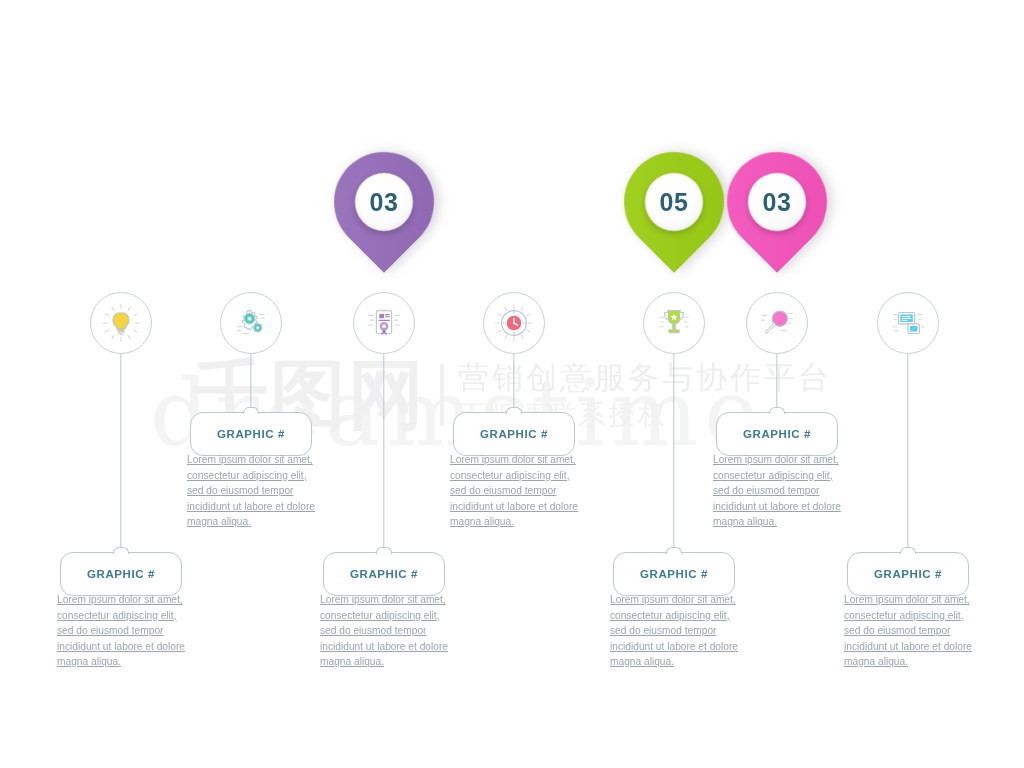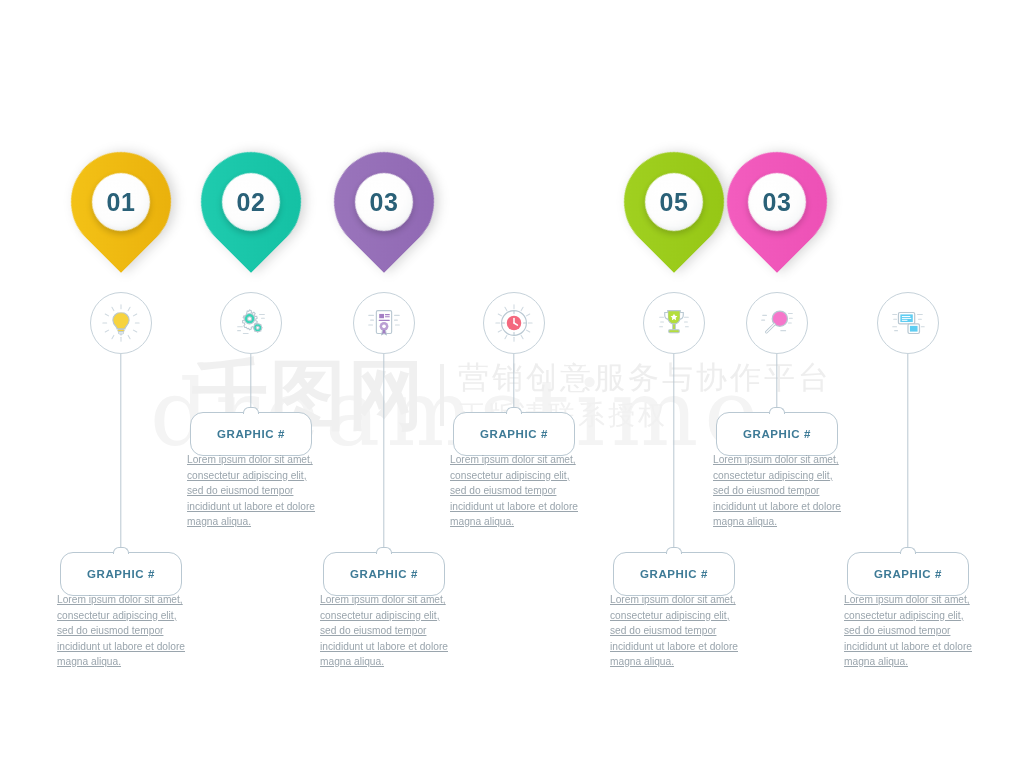--- a/index.html
+++ b/index.html
@@ -118,24 +118,20 @@
     <div class="wm-logo">千图网</div>
     <div class="wm-bar"></div>
     <div class="wm-right">
       <div class="wm-tagline">营销创意服务与协作平台</div>
       <div class="wm-sub">正版请联系授权</div>
     </div>
   </div>
 
   <div id="cols">
       <div class="col" style="left: 56px;">
-    <div class="pin-wrap">
-      <div class="pin" style="background: linear-gradient(135deg, #f5c518 0%, #e8ae0a 100%);"></div>
-      <div class="pin-num">01</div>
-    </div>
 
     <div class="icon-circle">
       <svg viewBox="0 0 44 44">
             <line x1="37.0" y1="22.0" x2="41.0" y2="22.0" stroke="#cfd9e0" stroke-width="1.1" stroke-linecap="round"></line>
             <line x1="35.0" y1="29.5" x2="38.5" y2="31.5" stroke="#cfd9e0" stroke-width="1.1" stroke-linecap="round"></line>
             <line x1="29.5" y1="35.0" x2="31.5" y2="38.5" stroke="#cfd9e0" stroke-width="1.1" stroke-linecap="round"></line>
             <line x1="22.0" y1="37.0" x2="22.0" y2="41.0" stroke="#cfd9e0" stroke-width="1.1" stroke-linecap="round"></line>
             <line x1="14.5" y1="35.0" x2="12.5" y2="38.5" stroke="#cfd9e0" stroke-width="1.1" stroke-linecap="round"></line>
             <line x1="9.0" y1="29.5" x2="5.5" y2="31.5" stroke="#cfd9e0" stroke-width="1.1" stroke-linecap="round"></line>
             <line x1="7.0" y1="22.0" x2="3.0" y2="22.0" stroke="#cfd9e0" stroke-width="1.1" stroke-linecap="round"></line>
@@ -154,24 +150,20 @@
     <div class="connector" style="top:354px; height:198px;"></div>
 
     <div class="pill" style="top:552px;">
       <div class="pill-notch"></div>
       <span>GRAPHIC #</span>
     </div>
 
     <div class="body-copy" style="top:592px;">Lorem ipsum dolor sit amet, consectetur adipiscing elit, sed do eiusmod tempor incididunt ut labore et dolore magna aliqua.</div>
   </div>
       <div class="col" style="left: 186px;">
-    <div class="pin-wrap">
-      <div class="pin" style="background: linear-gradient(135deg, #21cdb0 0%, #12bfa2 100%);"></div>
-      <div class="pin-num">02</div>
-    </div>
 
     <div class="icon-circle">
       <svg viewBox="0 0 44 44">
     <g stroke="#b9c8d2" stroke-width="1.1">
       <path d="M18 9.5l1.6.3.9-1.4 1.9.9-.2 1.7 1.5.8 1.3-1.1 1.4 1.5-.9 1.5.8 1.5 1.7-.1.5 2-1.5.8v1.7l1.5.8-.5 2-1.7-.1-.8 1.5.9 1.5-1.4 1.5-1.3-1.1-1.5.8.2 1.7-1.9.9-.9-1.4-1.6.3-.8-1.5-1.7.2-1-1.8 1.1-1.3-.6-1.6-1.7-.3-.1-2.1 1.6-.6.3-1.6-1.3-1.1.8-1.9 1.7.2.9-1.4z" fill="#fff"></path>
       <circle cx="20.5" cy="17.5" r="5.4" fill="#38d6b8"></circle>
       <circle cx="20.5" cy="17.5" r="2.1" fill="#fff"></circle>
       <circle cx="29" cy="27" r="4.2" fill="#38d6b8"></circle>
       <circle cx="29" cy="27" r="1.6" fill="#fff"></circle>
       <path d="M29 21.8v1.6M29 30.6v1.6M23.8 27h1.6M32.6 27h1.6M25.3 23.3l1.1 1.1M31.6 29.6l1.1 1.1M32.7 23.3l-1.1 1.1M26.4 29.6l-1.1 1.1"></path>

